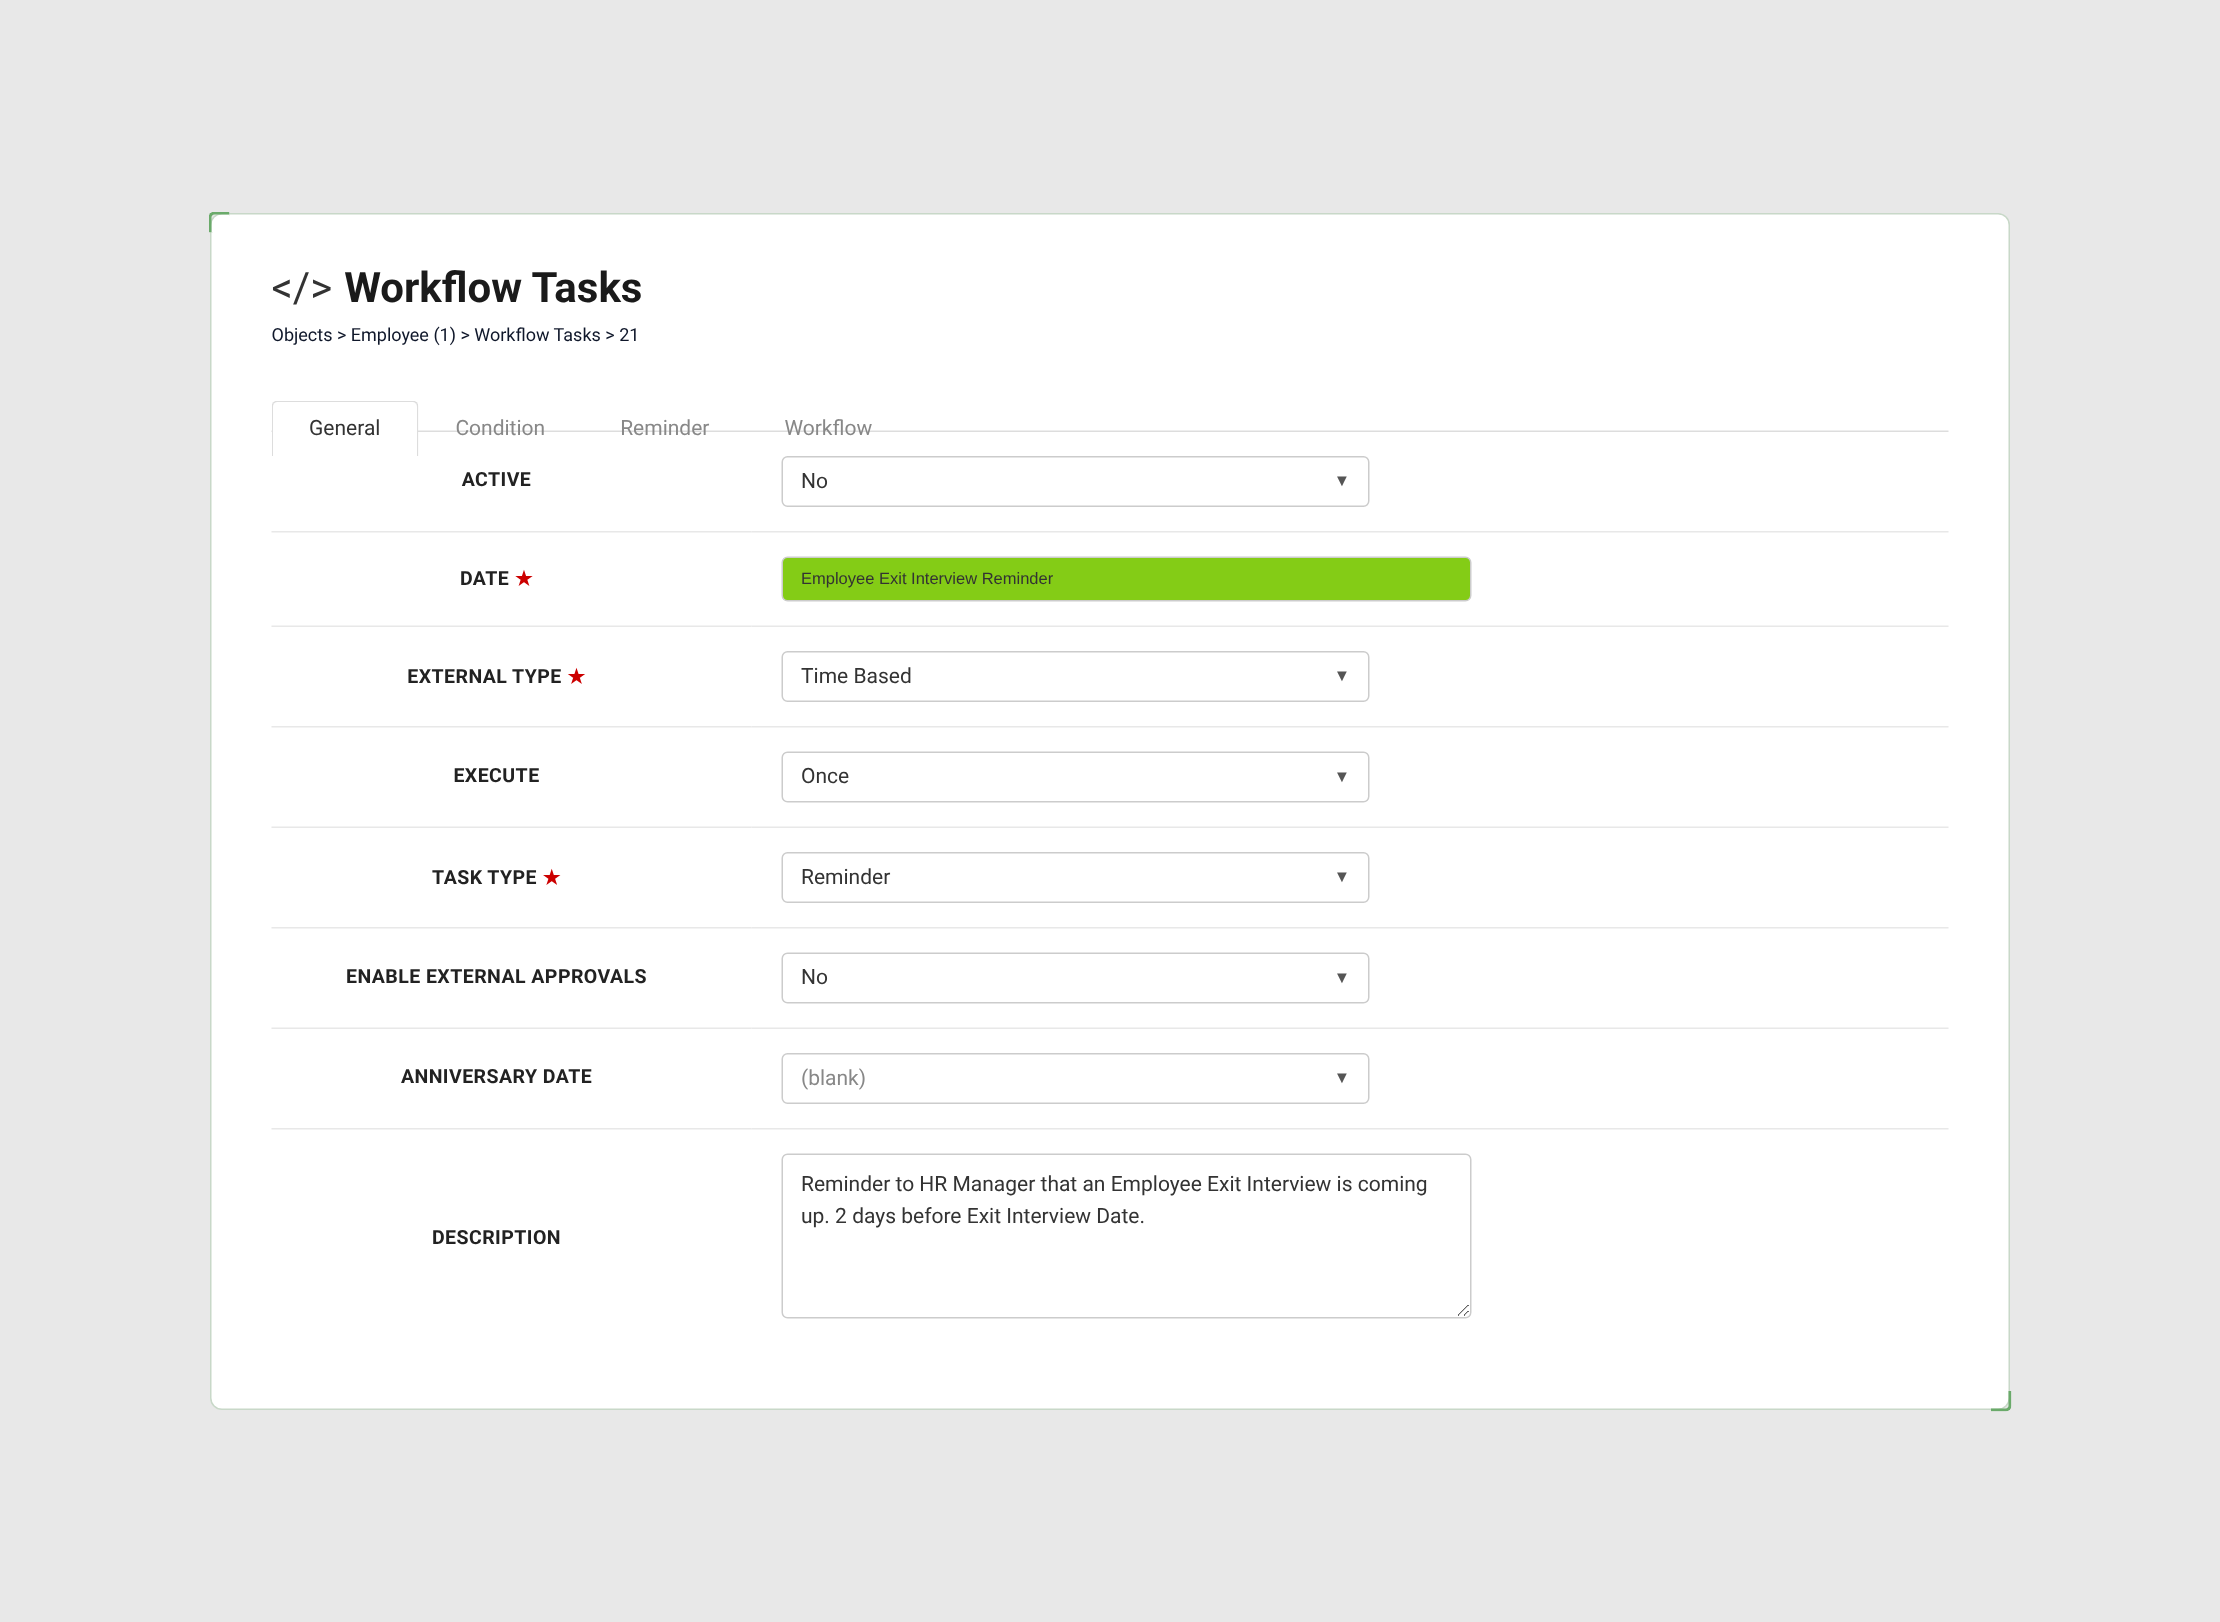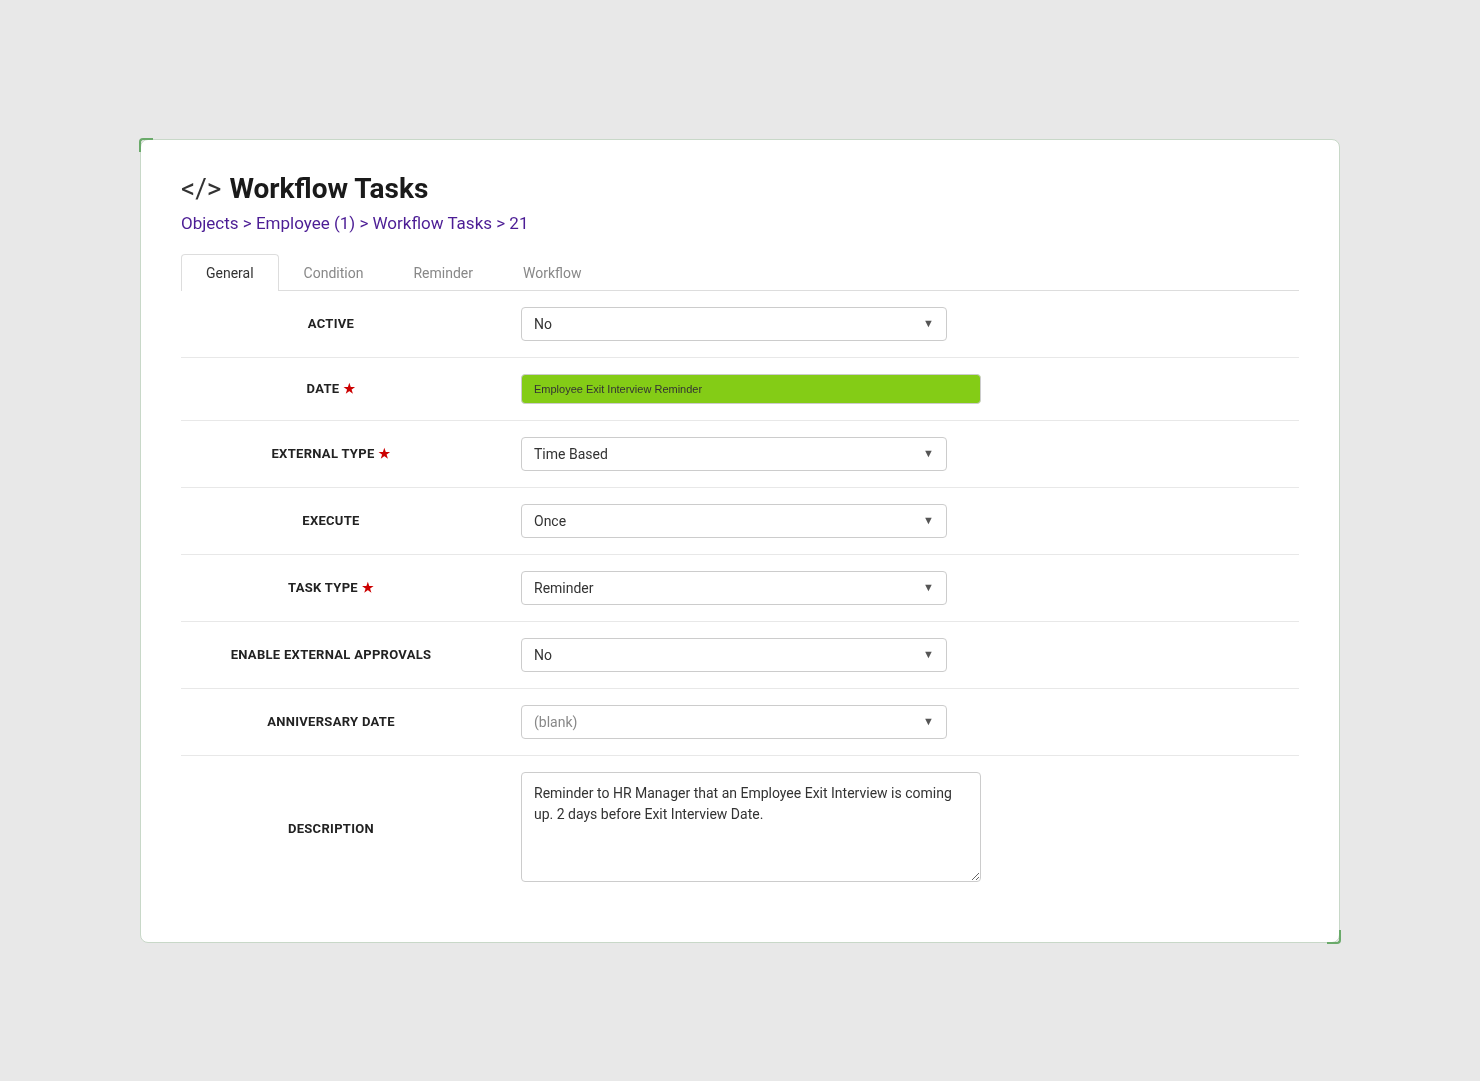--- a/index.html
+++ b/index.html
@@ -45,22 +45,22 @@
       margin-bottom: 8px;
       display: flex;
       align-items: center;
       gap: 8px;
     }
     .page-title .code-icon {
       font-weight: 400;
       color: #333;
     }
     .breadcrumb {
-      font-size: 17px;
-      color: #4c1d95;
+      font-size: 12px;
+      color: #0f172a;
       margin-bottom: 20px;
     }
     .navigate-bar {
       background: #f5f5f5;
       border: 1px solid #e0e0e0;
       border-radius: 4px;
       padding: 10px 16px;
       display: flex;
       justify-content: space-between;
       align-items: center;
@@ -82,21 +82,21 @@
     }
     .tab {
       padding: 10px 24px;
       font-size: 14px;
       color: #888;
       cursor: pointer;
       border: 1px solid transparent;
       border-bottom: none;
       border-radius: 4px 4px 0 0;
       position: relative;
-      top: 1px;
+      top: 17px;
       background: transparent;
       text-align: center;
     }
     .tab.active {
       color: #333;
       background: #fff;
       border-color: #ddd;
       border-bottom-color: #fff;
     }
     .form-table {
@@ -150,21 +150,21 @@
       background: #fff;
       font-family: inherit;
       line-height: 1.5;
     }
     .select-wrapper {
       display: flex;
       align-items: center;
       border: 1px solid #ccc;
       border-radius: 4px;
       background: #fff;
-      width: 426px;
+      width: 392px;
       padding: 8px 12px;
       cursor: pointer;
     }
     .select-wrapper span.val {
       flex: 1;
       font-size: 14px;
       color: #333;
     }
     .select-wrapper span.val.blank {
       color: #888;

